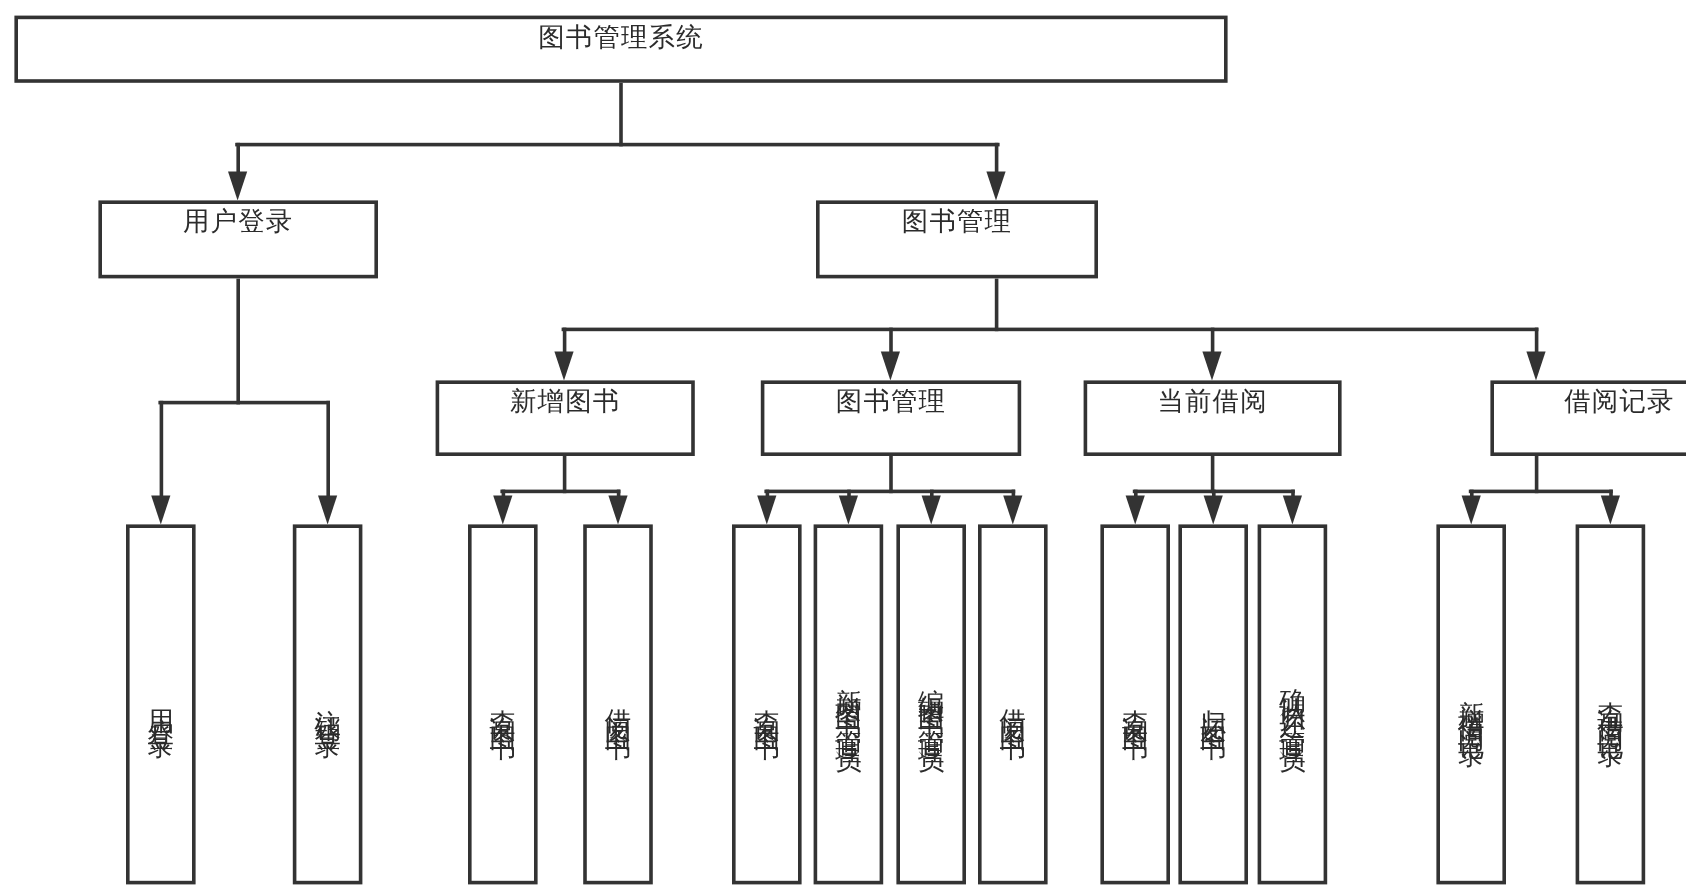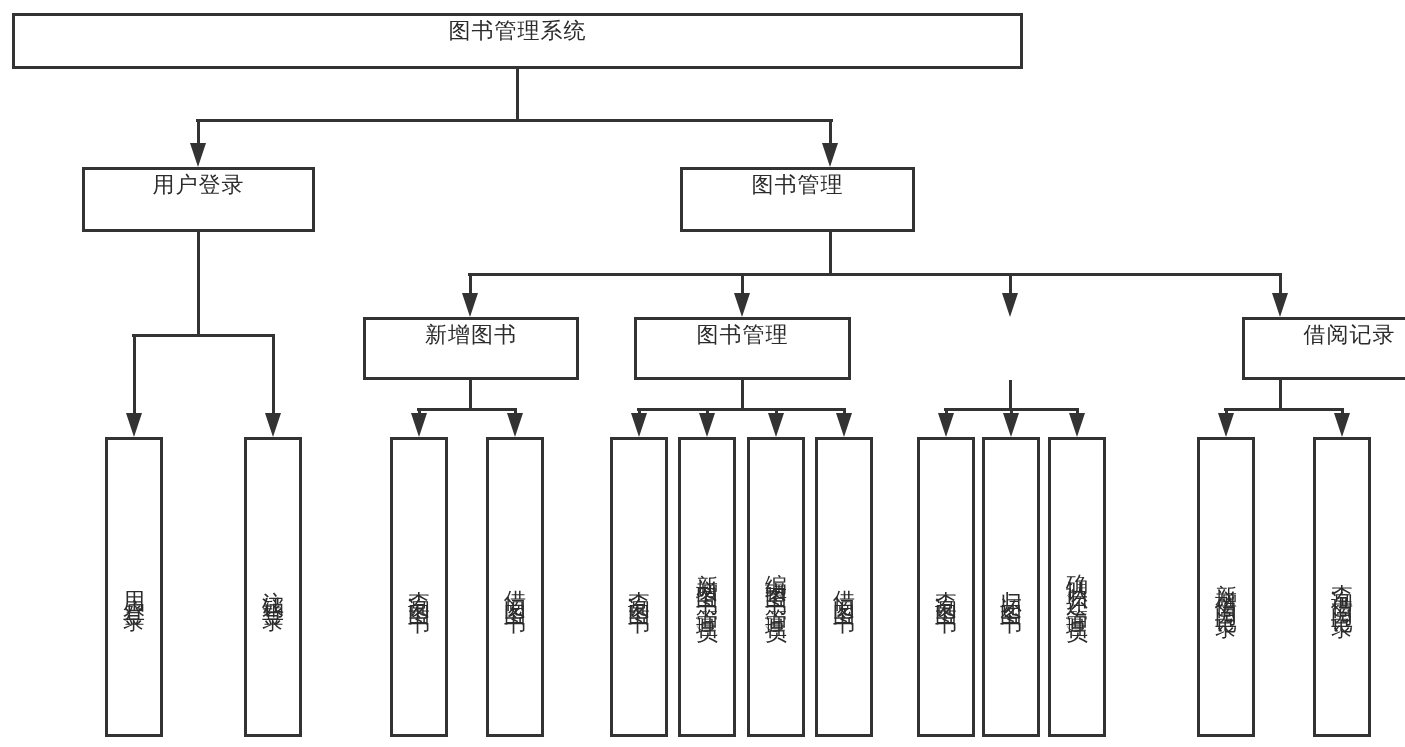--- a/index.html
+++ b/index.html
@@ -137,20 +137,23 @@
   </div>
 
   <div class="hbox" style="left:363px;top:317px;width:216px;height:63px">
     <span>新增图书</span>
   </div>
 
   <div class="hbox" style="left:634px;top:317px;width:217px;height:63px">
     <span>图书管理</span>
   </div>
 
+  <div class="hbox" style="left:903px;top:317px;width:215px;height:63px">
+    <span>当前借阅</span>
+  </div>
 
   <div class="hbox" style="left:1242px;top:317px;width:215px;height:63px">
     <span>借阅记录</span>
   </div>
 
   <div class="vbox" style="left:105px">
     <span class="vtext">用户登录</span>
   </div>
   <div class="vbox" style="left:244px">
     <span class="vtext">注销登录</span>

